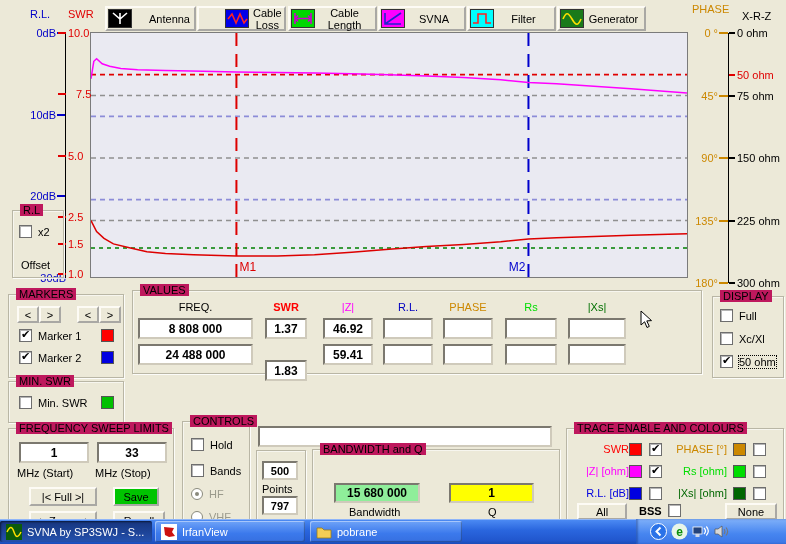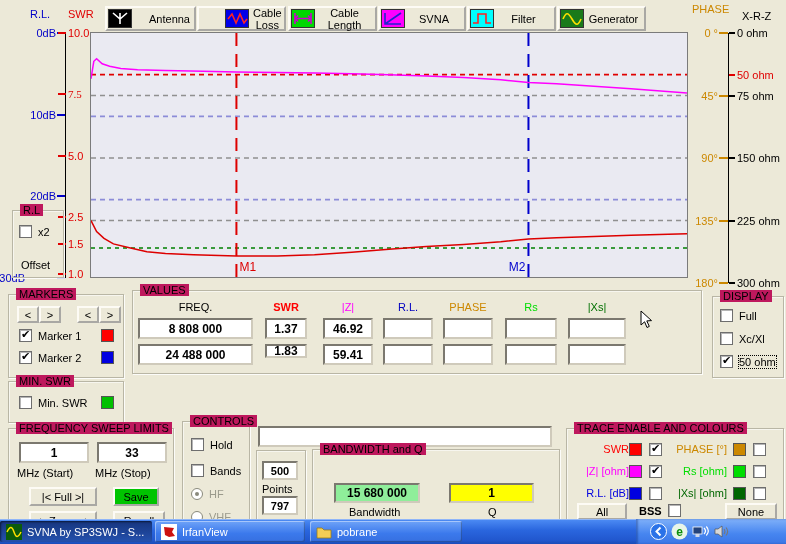--- a/index.html
+++ b/index.html
@@ -125,25 +125,25 @@
 <div class="axline" style="left:65px;top:33px;height:245px"></div>
 <div class="axline" style="left:728px;top:33px;height:250px"></div>
 <div id="left-axis">
     <div class="tick" style="left: 57px; top: 32px; width: 8px; background: rgb(0, 0, 200);"></div>
     <div class="axlab" style="top: 27px; color: rgb(0, 0, 200); right: 730px;">0dB</div>
     <div class="tick" style="left: 57px; top: 113.667px; width: 8px; background: rgb(0, 0, 200);"></div>
     <div class="axlab" style="top: 108.667px; color: rgb(0, 0, 200); right: 730px;">10dB</div>
     <div class="tick" style="left: 57px; top: 195.333px; width: 8px; background: rgb(0, 0, 200);"></div>
     <div class="axlab" style="top: 190.333px; color: rgb(0, 0, 200); right: 730px;">20dB</div>
     <div class="tick" style="left: 57px; top: 277px; width: 8px; background: rgb(0, 0, 200);"></div>
-    <div class="axlab" style="top: 272px; color: rgb(0, 0, 200); right: 761px;">30dB</div>
+    <div class="axlab" style="top: 272px; color: rgb(0, 0, 200); right: 720px;">30dB</div>
     <div class="tick" style="left: 58px; top: 32px; width: 8px; background: none; border-top: 2px dashed rgb(224, 0, 0);"></div>
     <div class="axlab" style="top: 27px; color: rgb(224, 0, 0); left: 68px;">10.0</div>
     <div class="tick" style="left: 58px; top: 93.25px; width: 8px; background: none; border-top: 2px dashed rgb(224, 0, 0);"></div>
-    <div class="axlab" style="top: 88.25px; color: rgb(224, 0, 0); left: 68px; font-family: Liberation Serif, serif;">7.5</div>
+    <div class="axlab" style="top: 88.25px; color: rgb(224, 0, 0); left: 76px;">7.5</div>
     <div class="tick" style="left: 58px; top: 154.5px; width: 8px; background: none; border-top: 2px dashed rgb(224, 0, 0);"></div>
     <div class="axlab" style="top: 149.5px; color: rgb(224, 0, 0); left: 68px;">5.0</div>
     <div class="tick" style="left: 58px; top: 215.75px; width: 8px; background: none; border-top: 2px dashed rgb(224, 0, 0);"></div>
     <div class="axlab" style="top: 210.75px; color: rgb(224, 0, 0); left: 68px;">2.5</div>
     <div class="tick" style="left: 58px; top: 242.7px; width: 8px; background: none; border-top: 2px dashed rgb(224, 0, 0);"></div>
     <div class="axlab" style="top: 237.7px; color: rgb(224, 0, 0); left: 68px;">1.5</div>
     <div class="tick" style="left: 58px; top: 273.08px; width: 8px; background: none; border-top: 2px dashed rgb(224, 0, 0);"></div>
     <div class="axlab" style="top: 268.08px; color: rgb(224, 0, 0); left: 68px;">1.0</div>
   </div>
 <div id="right-axis">
@@ -219,21 +219,21 @@
     <div class="abs" style="left: 505px; top: 301px; width: 52px; text-align: center; color: rgb(0, 221, 0);">Rs</div>
     <div class="abs" style="left: 568px; top: 301px; width: 58px; text-align: center; color: rgb(0, 112, 0);">|Xs|</div>
     <div class="field" style="left: 138px; top: 318px; width: 115px; height: 21px;">8 808 000</div>
     <div class="field" style="left: 265px; top: 318px; width: 42px; height: 21px;">1.37</div>
     <div class="field" style="left: 323px; top: 318px; width: 50px; height: 21px;">46.92</div>
     <div class="field" style="left: 383px; top: 318px; width: 50px; height: 21px;"></div>
     <div class="field" style="left: 443px; top: 318px; width: 50px; height: 21px;"></div>
     <div class="field" style="left: 505px; top: 318px; width: 52px; height: 21px;"></div>
     <div class="field" style="left: 568px; top: 318px; width: 58px; height: 21px;"></div>
     <div class="field" style="left: 138px; top: 344px; width: 115px; height: 21px;">24 488 000</div>
-    <div class="field" style="left: 265px; top: 344px; width: 42px; height: 14px;">1.83</div>
+    <div class="field" style="left: 265px; top: 360px; width: 42px; height: 21px;">1.83</div>
     <div class="field" style="left: 323px; top: 344px; width: 50px; height: 21px;">59.41</div>
     <div class="field" style="left: 383px; top: 344px; width: 50px; height: 21px;"></div>
     <div class="field" style="left: 443px; top: 344px; width: 50px; height: 21px;"></div>
     <div class="field" style="left: 505px; top: 344px; width: 52px; height: 21px;"></div>
     <div class="field" style="left: 568px; top: 344px; width: 58px; height: 21px;"></div>
   </div>
 
 <div class="gb" style="left:712px;top:296px;width:70px;height:80px">
   <span class="t">DISPLAY</span>
   <div id="display-items">

